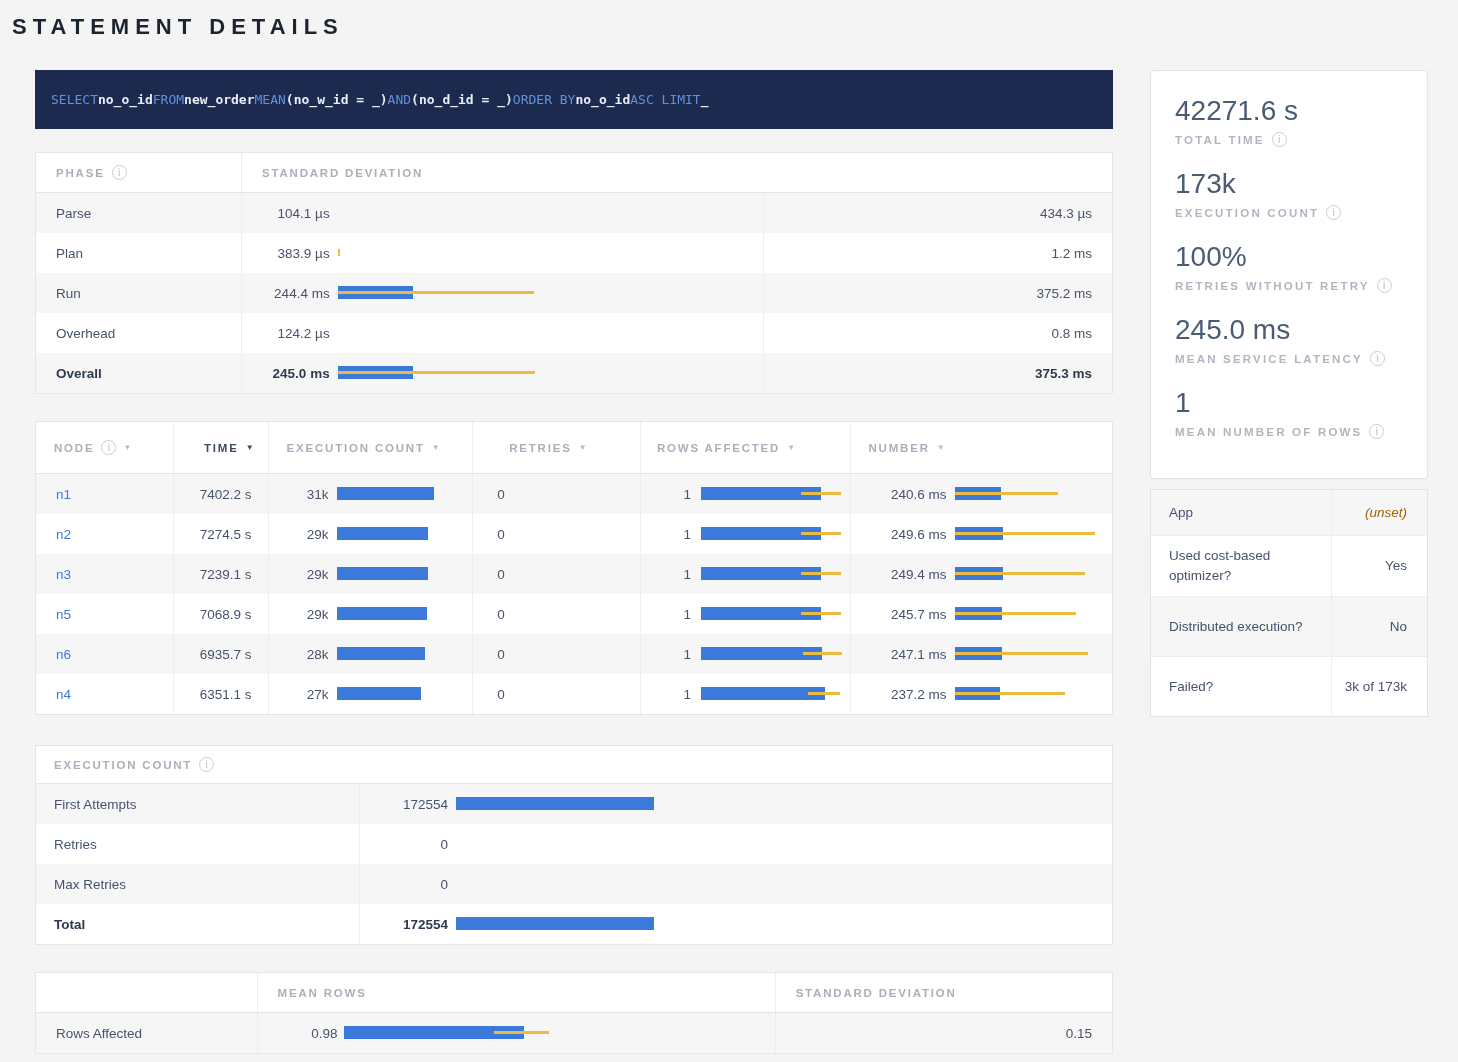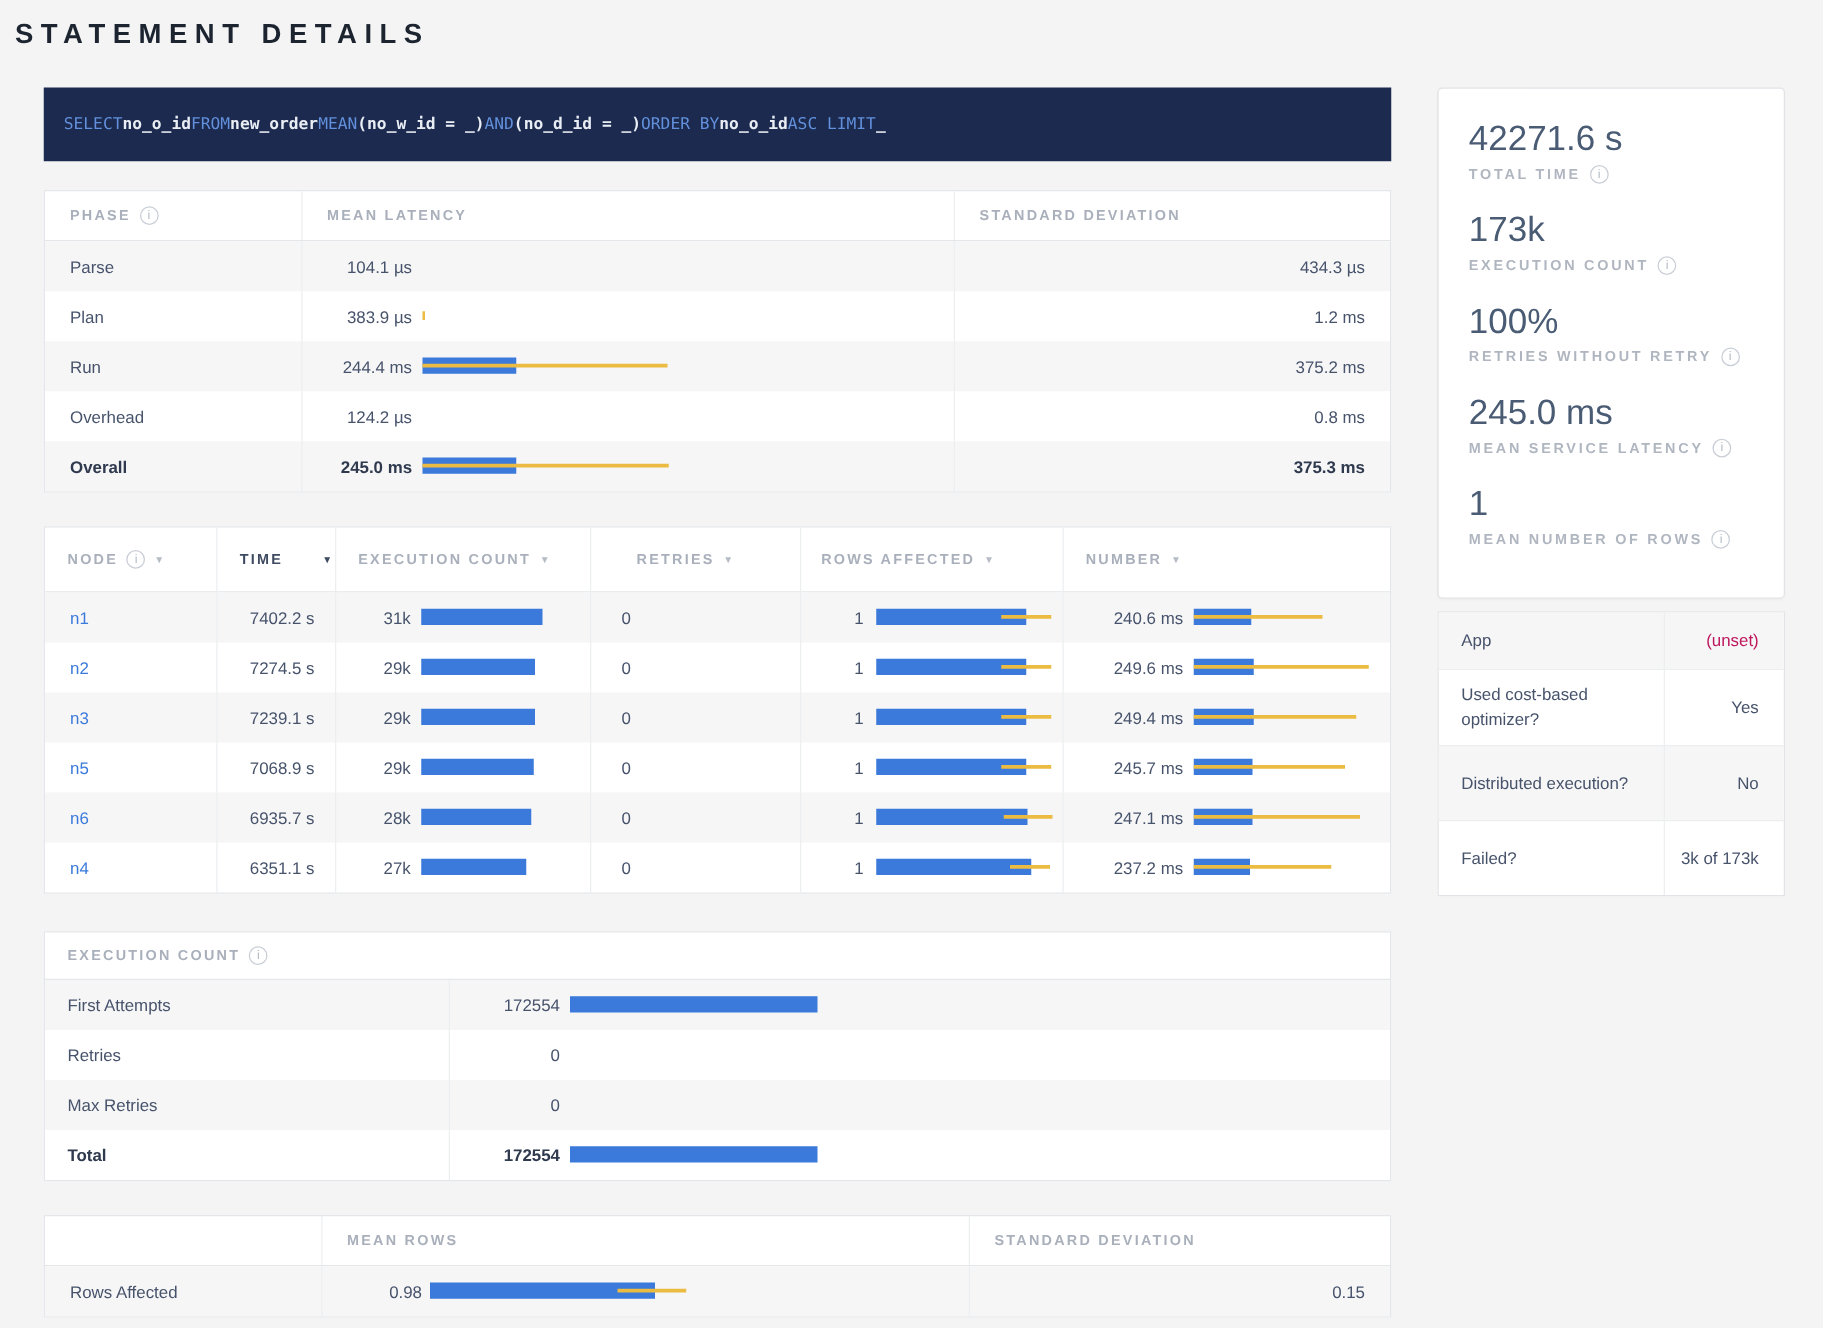--- a/index.html
+++ b/index.html
@@ -63,21 +63,21 @@
   .nc0{width:137px;padding-left:20px;}
   .nc1{width:95px;justify-content:flex-end;padding-right:16px;}
   .nc2{width:205px;padding-left:8px;}
   .nc2 .val{width:52px;margin-right:8px;}
   .nc3{width:168px;padding-left:24px;}
   .nc4{width:210px;padding-left:8px;}
   .nc4 .val{width:42px;margin-right:10px;}
   .nc5{width:263px;padding-left:8px;}
   .nc5 .val{width:88px;margin-right:8px;}
   .nt-head .nc0{padding-left:18px;}
-  .nt-head .nc1{justify-content:space-between;padding-right:0;padding-left:18px;}
+  .nt-head .nc1{justify-content:center;padding-right:0;padding-left:18px;}
   .nt-head .nc2{padding-left:18px;}
   .nt-head .nc3{padding-left:36px;}
   .nt-head .nc4{padding-left:16px;}
   .nt-head .nc5{padding-left:18px;}
   .nlink{color:var(--link);cursor:pointer;text-decoration:none;}
 
   
   .exec-table{margin-top:30px;}
   .exec-table .thead{height:38px;}
   .ec0{width:323px;padding-left:18px;}
@@ -100,21 +100,21 @@
   .stat-value{font-size:28px;color:#4a5b74;line-height:32px;}
   .stat-label{display:flex;align-items:center;margin-top:5px;font-size:11.5px;letter-spacing:2.2px;
               color:#b0b6c0;font-weight:700;}
   .details-card{margin-top:10px;}
   .drow{display:flex;align-items:stretch;min-height:45px;}
   .drow+.drow{border-top:1px solid var(--innerborder);}
   .drow:nth-child(odd){background:var(--stripe);}
   .dlabel{flex:1;display:flex;align-items:center;padding:10px 10px 10px 18px;font-size:13.5px;line-height:20px;}
   .dvalue{width:96px;display:flex;align-items:center;justify-content:flex-end;border-left:1px solid var(--innerborder);
           padding:10px 20px 10px 6px;font-size:13.5px;line-height:20px;text-align:right;}
-  .dvalue.muted{color:#be185d;}
+  .dvalue.muted{color:#a16207;font-style:italic;}
   .tall{min-height:60px;}
 </style>
 </head>
 <body>
 
 <div class="page">
   <h1>STATEMENT DETAILS</h1>
   <div class="layout">
     <div class="main">
 
@@ -132,23 +132,20 @@
           <span class="kw"> ASC LIMIT</span>
           <span class="id"> _</span>
         </div>
 
       <section class="table phase-table">
         <div class="thead pt-head" id="phaseHead">
             <div class="th pc0">
               <span>PHASE</span>
               <span class="info">i</span>
             </div>
-            <div class="th pc1">
-              <span>MEAN LATENCY</span>
-            </div>
             <div class="th pc2">
               <span>STANDARD DEVIATION</span>
             </div>
           </div>
         <div class="tbody" id="phaseBody">
             <div class="tr">
               <div class="td pc0">Parse</div>
               <div class="td pc1">
                 <span class="val">104.1 µs</span>
                 <div class="bh"></div>

